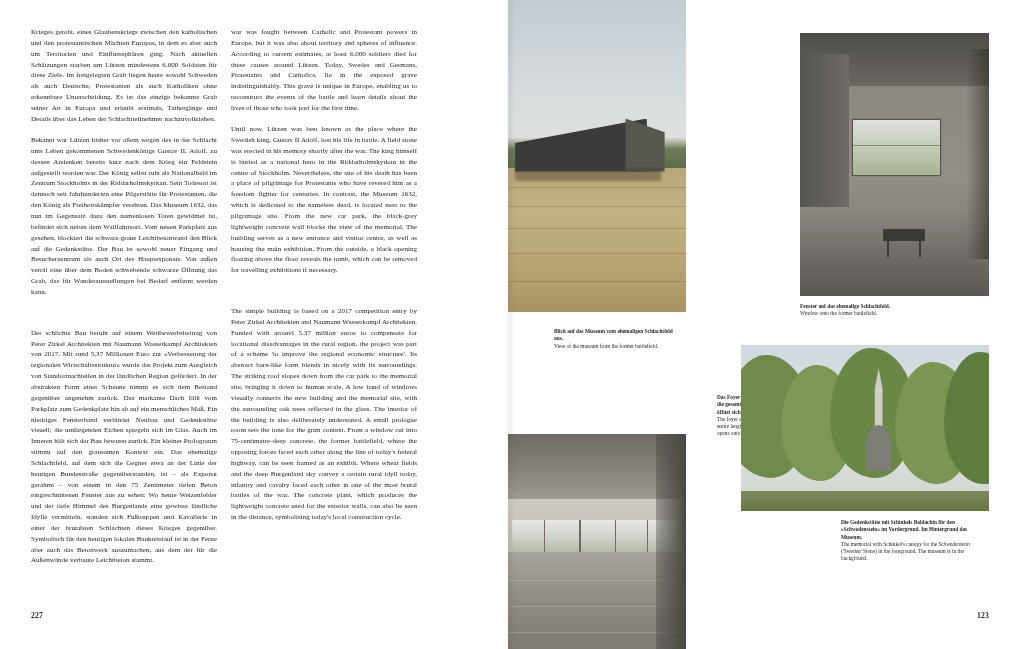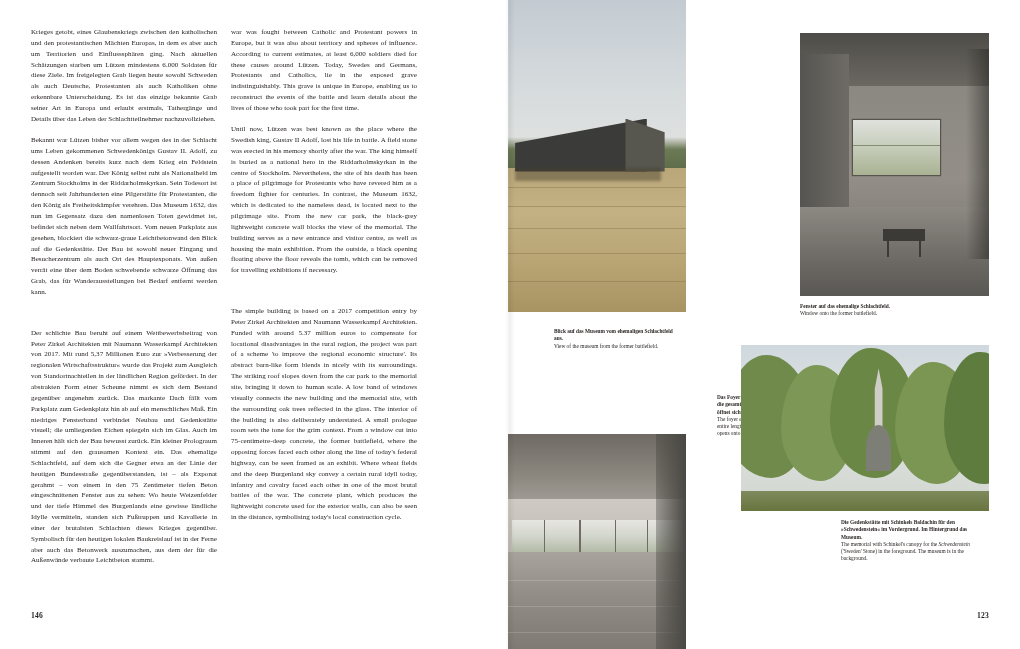--- a/index.html
+++ b/index.html
@@ -232,21 +232,21 @@
     <p>Bekannt war Lützen bisher vor allem wegen des in der Schlacht ums Leben gekommenen Schwedenkönigs Gustav II. Adolf, zu dessen Andenken bereits kurz nach dem Krieg ein Feldstein aufgestellt worden war. Der König selbst ruht als Nationalheld im Zentrum Stockholms in der Riddarholmskyrkan. Sein Todesort ist dennoch seit Jahrhunderten eine Pilgerstätte für Protestanten, die den König als Freiheitskämpfer verehren. Das Museum 1632, das nun im Gegensatz dazu den namenlosen Toten gewidmet ist, befindet sich neben dem Wallfahrtsort. Vom neuen Parkplatz aus gesehen, blockiert die schwarz-graue Leichtbetonwand den Blick auf die Gedenkstätte. Der Bau ist sowohl neuer Eingang und Besucherzentrum als auch Ort des Hauptexponats. Von außen verrät eine über dem Boden schwebende schwarze Öffnung das Grab, das für Wanderausstellungen bei Bedarf entfernt werden kann.</p>
     <p>Der schlichte Bau beruht auf einem Wettbewerbsbeitrag von Peter Zirkel Architekten mit Naumann Wasserkampf Architekten von 2017. Mit rund 5,37 Millionen Euro zur »Verbesserung der regionalen Wirtschaftsstruktur« wurde das Projekt zum Ausgleich von Standortnachteilen in der ländlichen Region gefördert. In der abstrakten Form einer Scheune nimmt es sich dem Bestand gegenüber angenehm zurück. Das markante Dach fällt vom Parkplatz zum Gedenkplatz hin ab auf ein menschliches Maß. Ein niedriges Fensterband verbindet Neubau und Gedenkstätte visuell; die umliegenden Eichen spiegeln sich im Glas. Auch im Inneren hält sich der Bau bewusst zurück. Ein kleiner Prolograum stimmt auf den grausamen Kontext ein. Das ehemalige Schlachtfeld, auf dem sich die Gegner etwa an der Linie der heutigen Bundesstraße gegenüberstanden, ist – als Exponat gerahmt – von einem in den 75 Zentimeter tiefen Beton eingeschnittenen Fenster aus zu sehen: Wo heute Weizenfelder und der tiefe Himmel des Burgenlands eine gewisse ländliche Idylle vermitteln, standen sich Fußtruppen und Kavallerie in einer der brutalsten Schlachten dieses Krieges gegenüber. Symbolisch für den heutigen lokalen Baukreislauf ist in der Ferne aber auch das Betonwerk auszumachen, aus dem der für die Außenwände verbaute Leichtbeton stammt.</p>
   </div>
 
   <div class="textcol" id="col-en">
     <p>war was fought between Catholic and Protestant powers in Europe, but it was also about territory and spheres of influence. According to current estimates, at least 6,000 soldiers died for these causes around Lützen. Today, Swedes and Germans, Protestants and Catholics, lie in the exposed grave indistinguishably. This grave is unique in Europe, enabling us to reconstruct the events of the battle and learn details about the lives of those who took part for the first time.</p>
     <p>Until now, Lützen was best known as the place where the Swedish king, Gustav II Adolf, lost his life in battle. A field stone was erected in his memory shortly after the war. The king himself is buried as a national hero in the Riddarholmskyrkan in the centre of Stockholm. Nevertheless, the site of his death has been a place of pilgrimage for Protestants who have revered him as a freedom fighter for centuries. In contrast, the Museum 1632, which is dedicated to the nameless dead, is located next to the pilgrimage site. From the new car park, the black-grey lightweight concrete wall blocks the view of the memorial. The building serves as a new entrance and visitor centre, as well as housing the main exhibition. From the outside, a black opening floating above the floor reveals the tomb, which can be removed for travelling exhibitions if necessary.</p>
     <p>The simple building is based on a 2017 competition entry by Peter Zirkel Architekten and Naumann Wasserkampf Architekten. Funded with around 5.37 million euros to compensate for locational disadvantages in the rural region, the project was part of a scheme 'to improve the regional economic structure'. Its abstract barn-like form blends in nicely with its surroundings. The striking roof slopes down from the car park to the memorial site, bringing it down to human scale. A low band of windows visually connects the new building and the memorial site, with the surrounding oak trees reflected in the glass. The interior of the building is also deliberately understated. A small prologue room sets the tone for the grim context. From a window cut into 75-centimetre-deep concrete, the former battlefield, where the opposing forces faced each other along the line of today's federal highway, can be seen framed as an exhibit. Where wheat fields and the deep Burgenland sky convey a certain rural idyll today, infantry and cavalry faced each other in one of the most brutal battles of the war. The concrete plant, which produces the lightweight concrete used for the exterior walls, can also be seen in the distance, symbolising today's local construction cycle.</p>
   </div>
 
-  <div class="folio" id="folio-left">146</div>
+  <div class="folio" id="folio-left">227</div>
   <div class="folio" id="folio-right">123</div>
 
   <div class="photo" id="photo-museum-exterior">
     <div class="sky"></div>
     <div class="treeline"></div>
     <div class="field"></div>
     <div class="building"></div>
     <div class="building-side"></div>
     <div class="bldg-shadow"></div>
     <div class="furrow" style="top:60%"></div>

